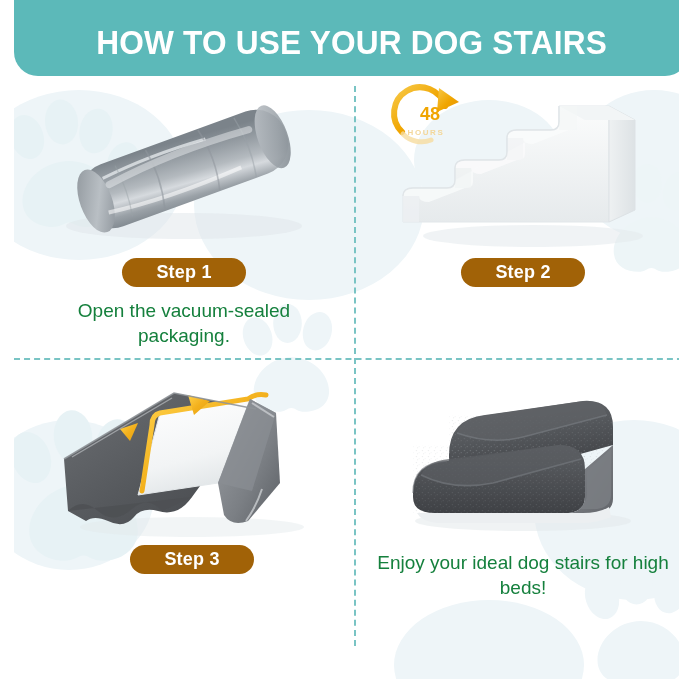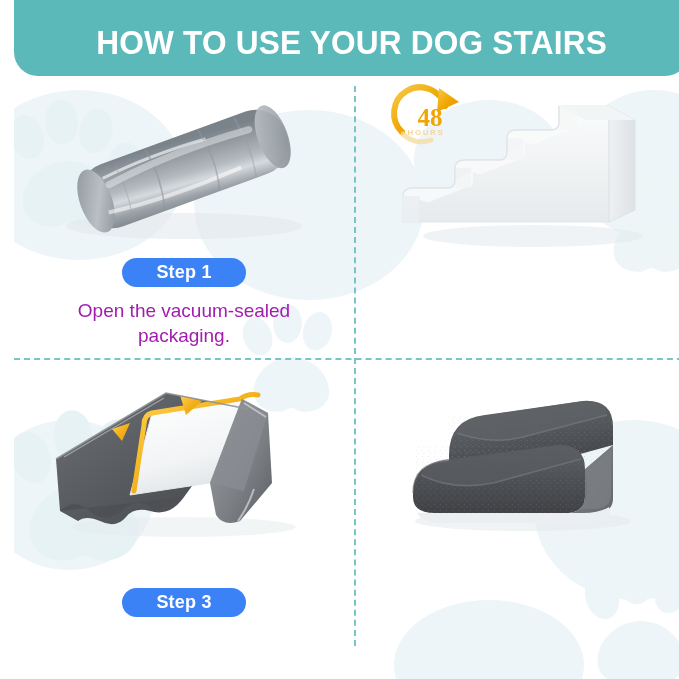--- a/index.html
+++ b/index.html
@@ -99,74 +99,74 @@
   .cell {
     position: absolute;
     width: 340px;
     height: 280px;
     display: flex;
     flex-direction: column;
     align-items: center;
   }
   .cell-0 { left: 0;   top: 0; }
   .cell-1 { left: 339px; top: 0; }
-  .cell-2 { left: 0;   top: 283px; gap: 43px; }
+  .cell-2 { left: 8px;   top: 283px; }
   .cell-3 { left: 339px; top: 283px; }
 
   .art {
     position: relative;
     width: 300px;
     height: 168px;
     margin-top: 4px;
     flex: none;
   }
   .cell-2 .art, .cell-3 .art { margin-top: 8px; }
 
   .badge {
     margin-top: 6px;
-    background: #3b82f6;
+    background: #a16207;
     color: #ffffff;
     font-size: 18px;
     font-weight: bold;
     border-radius: 999px;
     padding: 5px 34px 6px 34px;
     line-height: 18px;
     letter-spacing: 0.2px;
     white-space: nowrap;
   }
 
   .caption {
     margin-top: 11px;
     width: 300px;
     text-align: center;
-    color: #a21caf;
+    color: #15803d;
     font-size: 19px;
     line-height: 25px;
   }
 
   
   .art svg { display: block; width: 100%; height: 100%; }
 
   .badge48 {
     position: absolute;
     left: 14px;
     top: -6px;
     width: 86px;
     height: 76px;
     z-index: 3;
   }
   .badge48 .num {
     position: absolute;
     left: 0; right: 0;
     top: 26px;
     text-align: center;
-    font-size: 25px;
+    font-size: 18px;
     font-weight: bold;
     color: #f0a500;
-    font-family: Liberation Serif, serif;
+    font-family: Liberation Sans, sans-serif;
   }
   .badge48 .unit {
     position: absolute;
     left: 0; right: 8px;
     top: 50px;
     text-align: center;
     font-size: 8px;
     font-weight: bold;
     letter-spacing: 1.6px;
     color: #f3d79b;
@@ -355,20 +355,21 @@
             <path d="M15 54 A26 26 0 1 1 58 28" fill="none" stroke="url(#goldArc)" stroke-width="6" stroke-linecap="round"></path>
 
             <path d="M52 10 L72 24 L50 34 Z" fill="url(#goldArc)"></path>
 
             <path d="M16 56 A26 26 0 0 0 44 62" fill="none" stroke="#f6dc9f" stroke-width="5" stroke-linecap="round" opacity="0.8"></path>
           </svg>
           <div class="num">48</div>
           <div class="unit">HOURS</div>
         </div>
       </div>
+      <div class="badge">Step 2</div>
     </div>
 
     <div class="cell cell-2">
       <div class="art">
         <svg viewBox="0 0 300 168" aria-hidden="true">
           <defs>
             <linearGradient id="coverDark" x1="0" y1="0" x2="1" y2="1">
               <stop offset="0%" stop-color="#6c6f73"></stop>
               <stop offset="55%" stop-color="#55585c"></stop>
               <stop offset="100%" stop-color="#46484c"></stop>
@@ -458,16 +459,17 @@
           <path d="M212 98 L240 74 L240 128 Q240 140 226 142 L196 142 Q212 140 212 126 Z" fill="url(#fabSide)"></path>
           <path d="M214 100 L238 78 L238 124 Q238 136 224 138 L206 138 Q214 132 214 122 Z" fill="#7a7e83" opacity="0.85"></path>
 
           <path d="M60 142 L210 142 Q226 142 236 136 L238 146 Q224 152 206 152 L64 152 Q48 150 44 142 Z" fill="#eceff1"></path>
 
           <path d="M48 104 Q80 120 120 112 L208 88" fill="none" stroke="#6f7378" stroke-width="1.6" opacity="0.8"></path>
           <path d="M84 62 Q118 74 150 66 L234 44" fill="none" stroke="#74787d" stroke-width="1.5" opacity="0.75"></path>
           <path d="M40 122 Q40 92 74 90" fill="none" stroke="#6a6e73" stroke-width="1.4" opacity="0.6"></path>
         </svg>
       </div>
+      <div class="caption">Enjoy your ideal dog stairs for high beds!</div>
     </div>
 
   </div>
 </div>
 
 </body></html>

